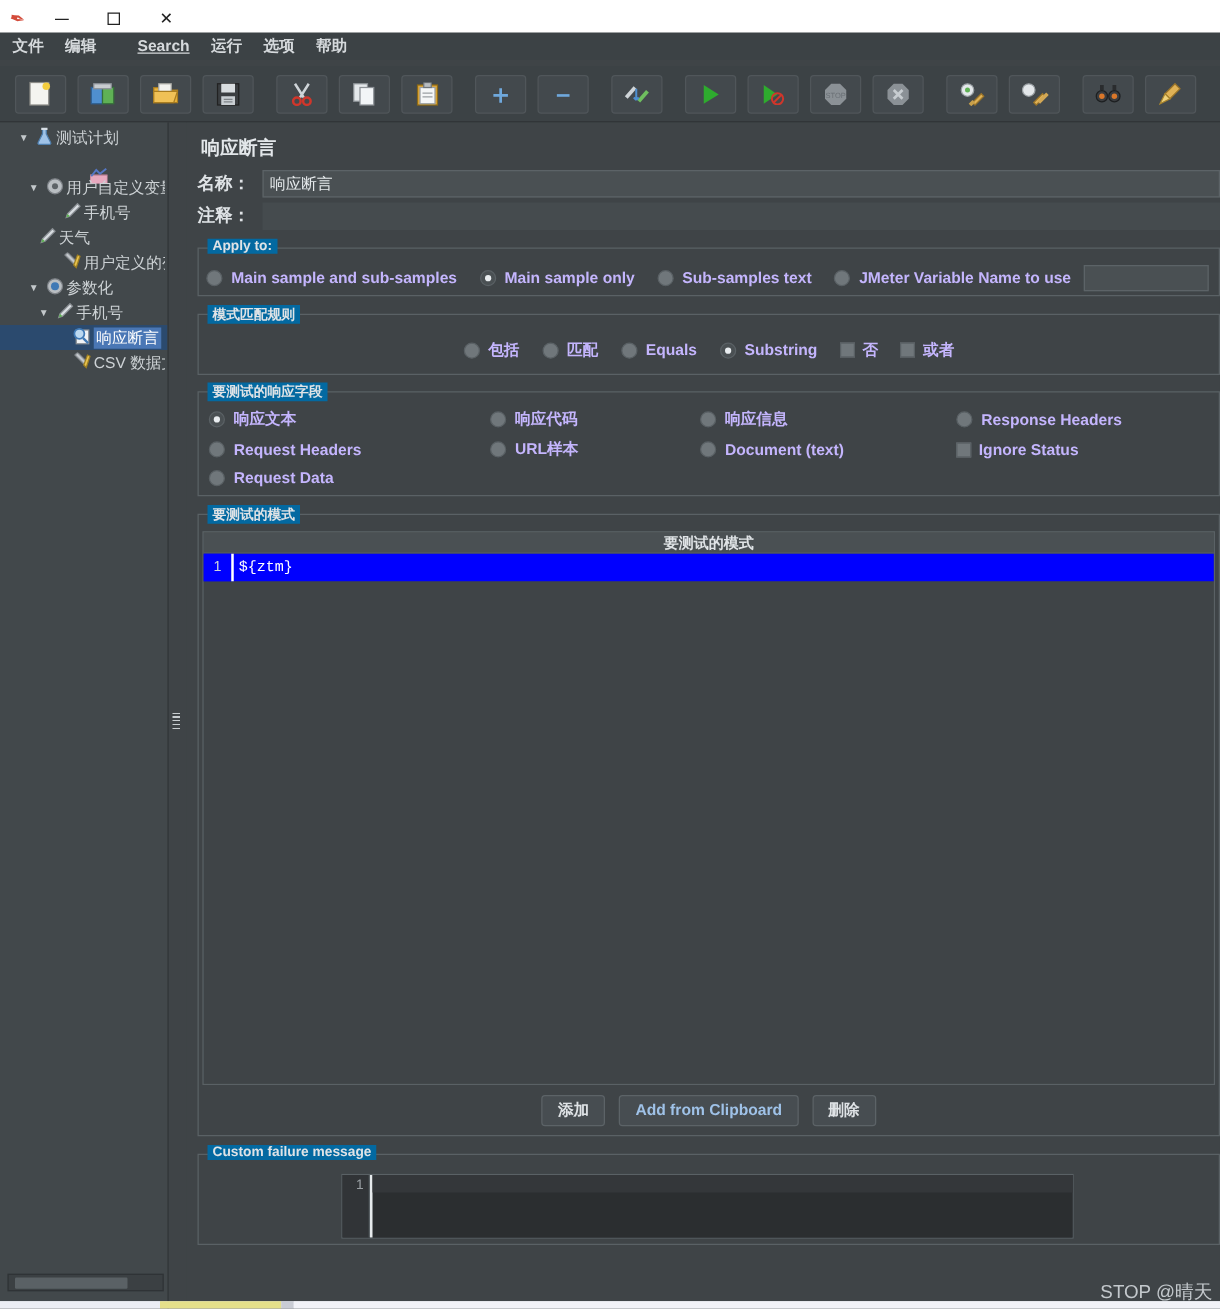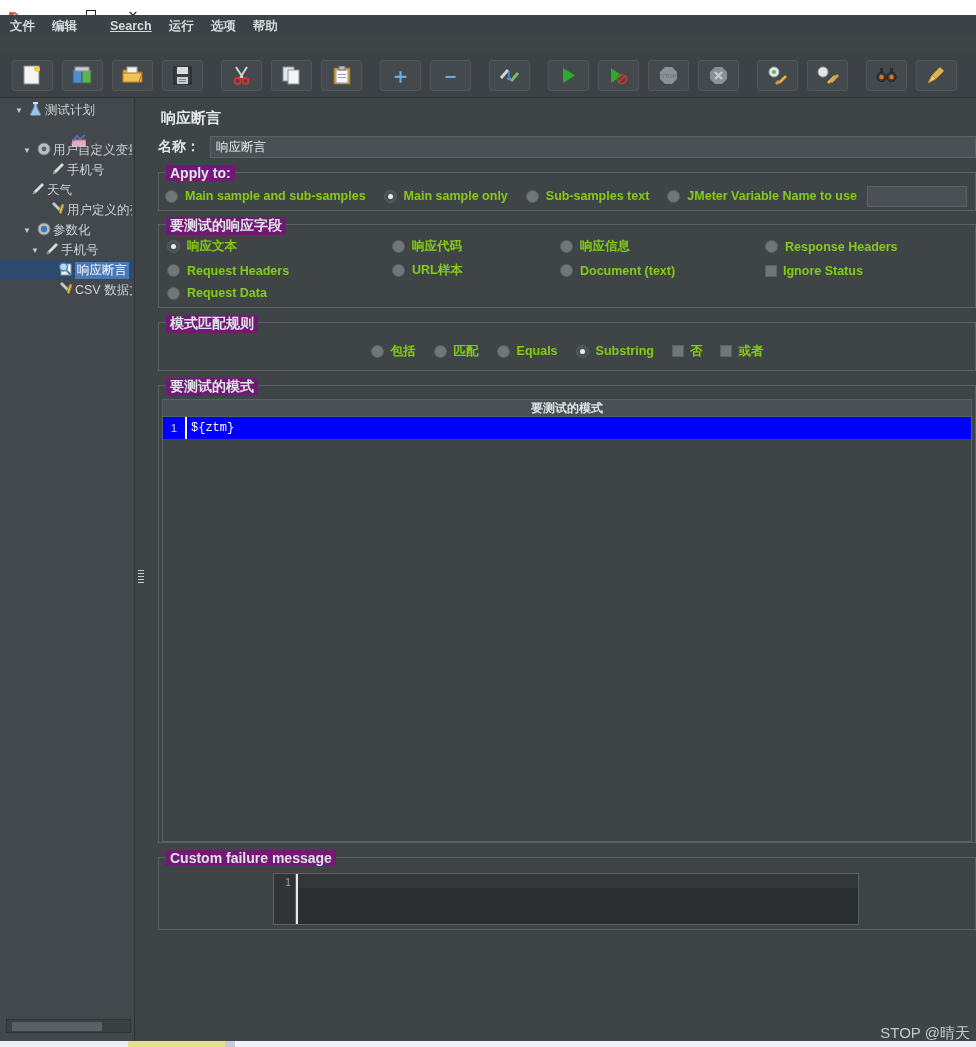--- a/index.html
+++ b/index.html
@@ -35,21 +35,21 @@
   .wincontrols { display: flex; height: 31px; }
   .wc {
     width: 42px; height: 31px; display: flex; align-items: center; justify-content: center;
     font-size: 13px; color: #222;
   }
   .wc .glyph-min { display:block; width:11px; height:1px; background:#222; }
   .wc .glyph-max { display:block; width:10px; height:10px; border:1px solid #222; }
 
   
   .menubar {
-    position: absolute; left: 0; top: 15px; width: 976px; height: 22px;
+    position: absolute; left: 0; top: 26px; width: 976px; height: 22px;
     background: #3c4245;
     display: flex; align-items: center; padding-left: 10px;
   }
   .menu-item {
     font-size: 12.5px; color: #d5d9dc; margin-right: 17px; font-weight: bold;
     white-space: nowrap;
   }
 
   
   .toolbar {
@@ -128,28 +128,28 @@
     padding: 0 5px; margin-right: 0px;
   }
   .fld-input.flat { border: none; background: #454b4e; }
 
   
   .group {
     position: relative; margin: 9px 0 0 9px; margin-right: 0;
     border: 1px solid #5a6165; padding-top: 9px;
   }
   .group > .g-title {
-    position: absolute; top: -8px; left: 7px; background: #701a75;
-    padding: 0 4px; font-size: 14px; color: #dfe3e6; font-weight: bold;
+    position: absolute; top: -8px; left: 7px; background: #0369a1;
+    padding: 0 4px; font-size: 11px; color: #dfe3e6; font-weight: bold;
     white-space: nowrap;
   }
 
   .radio, .checkbox {
     display: inline-flex; align-items: center; white-space: nowrap;
-    font-size: 12.5px; color: #84cc16; font-weight: bold;
+    font-size: 12.5px; color: #c4b5fd; font-weight: bold;
   }
   .rdot {
     width: 13px; height: 13px; border-radius: 50%;
     background: #70777b; border: 1px solid #5a6165;
     margin-right: 7px; flex: 0 0 13px;
     display: inline-flex; align-items: center; justify-content: center;
   }
   .rdot.on { background: #4a5053; }
   .rdot.on::after {
     content: ""; width: 5px; height: 5px; border-radius: 50%; background: #e9edf0;
@@ -538,20 +538,24 @@
 
   <div class="mainpanel">
 
     <div class="panel-title">响应断言</div>
 
     <div class="row-field">
       <div class="fld-label">名称：</div>
       <div class="fld-input">响应断言</div>
     </div>
 
+    <div class="row-field">
+      <div class="fld-label">注释：</div>
+      <div class="fld-input flat"></div>
+    </div>
 
     <div class="group" style="margin-top:12px;">
       <div class="g-title">Apply to:</div>
       <div class="applyto-row">
         <div class="radio" style="margin-right:18px;">
           <span class="rdot"></span>
           <span>Main sample and sub-samples</span>
         </div>
         <div class="radio" style="margin-right:18px;">
           <span class="rdot on"></span>
@@ -562,20 +566,50 @@
           <span>Sub-samples text</span>
         </div>
         <div class="radio">
           <span class="rdot"></span>
           <span>JMeter Variable Name to use</span>
         </div>
         <div class="jm-var-input"></div>
       </div>
     </div>
 
+    <div class="group" style="margin-top:14px;">
+      <div class="g-title">模式匹配规则</div>
+      <div class="pmr-row">
+        <div class="radio">
+          <span class="rdot"></span>
+          <span>包括</span>
+        </div>
+        <div class="radio">
+          <span class="rdot"></span>
+          <span>匹配</span>
+        </div>
+        <div class="radio">
+          <span class="rdot"></span>
+          <span>Equals</span>
+        </div>
+        <div class="radio">
+          <span class="rdot on"></span>
+          <span>Substring</span>
+        </div>
+        <div class="checkbox">
+          <span class="cbox"></span>
+          <span>否</span>
+        </div>
+        <div class="checkbox">
+          <span class="cbox"></span>
+          <span>或者</span>
+        </div>
+      </div>
+    </div>
+
     <div class="group" style="margin-top:13px;">
       <div class="g-title">要测试的响应字段</div>
       <div class="fields-grid">
         <div class="radio">
           <span class="rdot on"></span>
           <span>响应文本</span>
         </div>
         <div class="radio">
           <span class="rdot"></span>
           <span>响应代码</span>
@@ -606,67 +640,42 @@
           <span>Ignore Status</span>
         </div>
 
         <div class="radio">
           <span class="rdot"></span>
           <span>Request Data</span>
         </div>
         <div></div>
         <div></div>
         <div></div>
-      </div>
-    </div>
-
-    <div class="group" style="margin-top:14px;">
-      <div class="g-title">模式匹配规则</div>
-      <div class="pmr-row">
-        <div class="radio">
-          <span class="rdot"></span>
-          <span>包括</span>
-        </div>
-        <div class="radio">
-          <span class="rdot"></span>
-          <span>匹配</span>
-        </div>
-        <div class="radio">
-          <span class="rdot"></span>
-          <span>Equals</span>
-        </div>
-        <div class="radio">
-          <span class="rdot on"></span>
-          <span>Substring</span>
-        </div>
-        <div class="checkbox">
-          <span class="cbox"></span>
-          <span>否</span>
-        </div>
-        <div class="checkbox">
-          <span class="cbox"></span>
-          <span>或者</span>
-        </div>
       </div>
     </div>
 
     <div class="group" style="margin-top:14px;">
       <div class="g-title">要测试的模式</div>
 
       <div class="ptn-table">
         <div class="ptn-head">要测试的模式</div>
         <div class="ptn-body">
           <div class="ptn-row">
             <div class="ptn-rownum">1</div>
             <div class="ptn-cell">${ztm}</div>
           </div>
 
         </div>
       </div>
 
+      <div class="btnrow">
+        <div class="btn">添加</div>
+        <div class="btn primary-text">Add from Clipboard</div>
+        <div class="btn">删除</div>
+      </div>
     </div>
 
     <div class="group" style="margin-top:14px;margin-bottom:6px;">
       <div class="g-title">Custom failure message</div>
       <div class="cfm-body">
         <div class="cfm-spacer"></div>
         <div class="cfm-editor">
           <div class="cfm-gutter">1</div>
           <div class="cfm-text"></div>
         </div>

